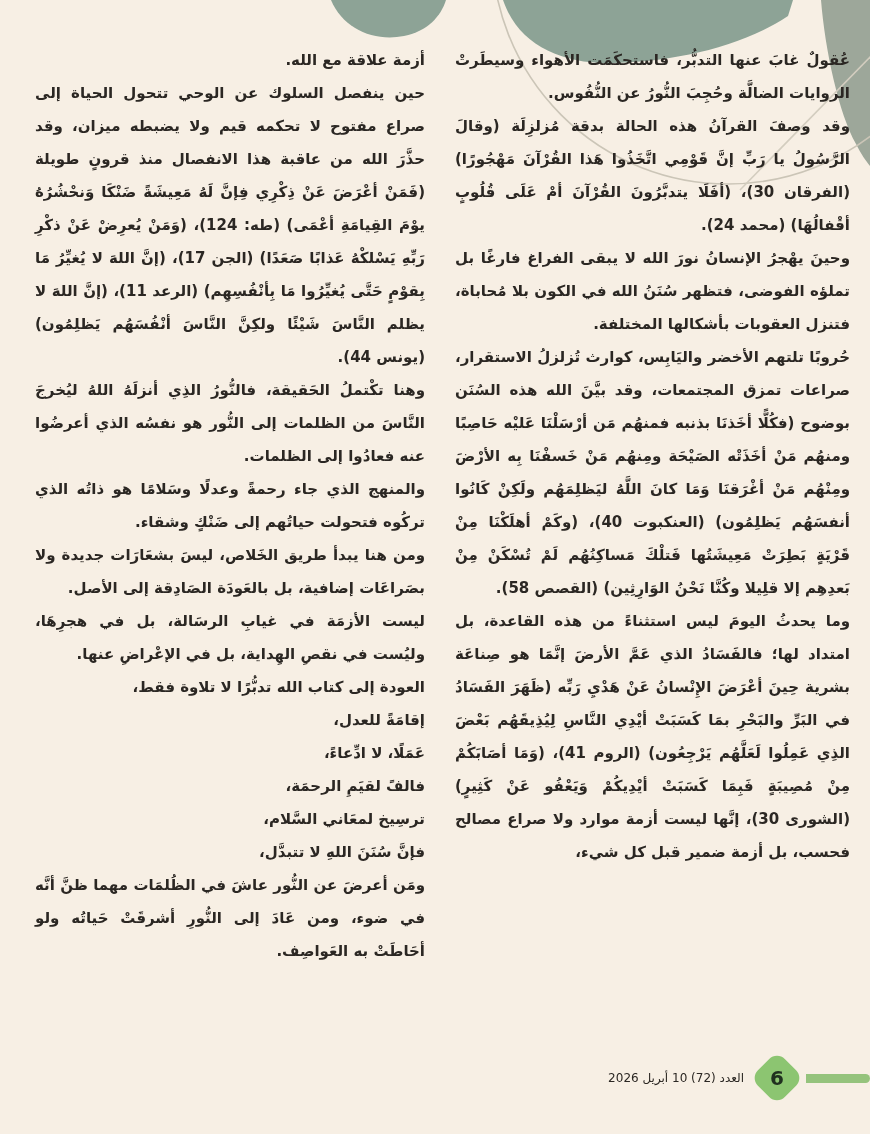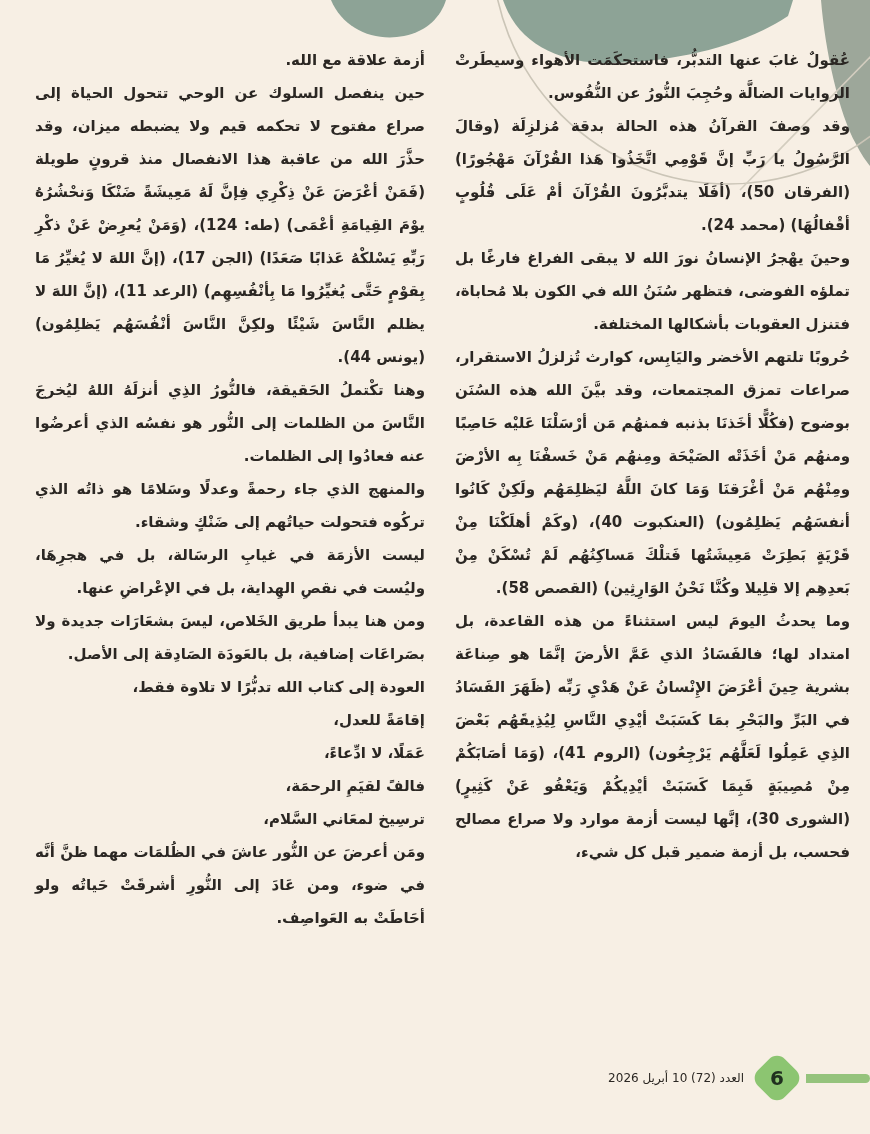--- a/index.html
+++ b/index.html
@@ -65,37 +65,38 @@
     <path d="M331,0 C343,29 374,42 404,36 C428,31 441,16 446,0 Z" fill="#8da396"></path>
 
     <circle cx="728" cy="-52" r="236" fill="none" stroke="#cbc5b7" stroke-width="1.6"></circle>
 
     <line x1="918" y1="8" x2="740" y2="190" stroke="#d3cdbf" stroke-width="1.6"></line>
   </svg>
 
   <main class="columns">
     <section class="col col-right">
       <p>عُقولٌ غابَ عنها التدبُّر، فاستحكَمَت الأهواء وسيطَرتْ الروايات الضالَّة وحُجِبَ النُّورُ عن النُّفُوس.</p>
-      <p>وقد وصفَ القرآنُ هذه الحالة بدقة مُزلزِلَة (وقالَ الرَّسُولُ يا رَبِّ إنَّ قَوْمِي اتَّخَذُوا هَذا القُرْآنَ مَهْجُورًا) (الفرقان 50)، (أفَلَا يتدبَّرُونَ القُرْآنَ أمْ عَلَى قُلُوبٍ أقْفالُهَا) (محمد 24).</p>
+      <p>وقد وصفَ القرآنُ هذه الحالة بدقة مُزلزِلَة (وقالَ الرَّسُولُ يا رَبِّ إنَّ قَوْمِي اتَّخَذُوا هَذا القُرْآنَ مَهْجُورًا) (الفرقان 30)، (أفَلَا يتدبَّرُونَ القُرْآنَ أمْ عَلَى قُلُوبٍ أقْفالُهَا) (محمد 24).</p>
       <p>وحينَ يهْجرُ الإنسانُ نورَ الله لا يبقى الفراغ فارغًا بل تملؤه الفوضى، فتظهر سُنَنُ الله في الكون بلا مُحاباة، فتنزل العقوبات بأشكالها المختلفة.</p>
       <p>حُروبًا تلتهم الأخضر واليَابِس، كوارث تُزلزلُ الاستقرار، صراعات تمزق المجتمعات، وقد بيَّنَ الله هذه السُنَن بوضوح (فكُلًّا أخَذنَا بذنبه فمنهُم مَن أرْسَلْنَا عَليْه حَاصِبًا ومنهُم مَنْ أخَذَتْه الصَيْحَة ومِنهُم مَنْ خَسفْنَا بِه الأرْضَ ومِنْهُم مَنْ أغْرَقنَا وَمَا كانَ اللَّهُ ليَظلِمَهُم ولَكِنْ كَانُوا أنفسَهُم يَظلِمُون) (العنكبوت 40)، (وكَمْ أهلَكْنَا مِنْ قَرْيَةٍ بَطِرَتْ مَعِيشَتُها فَتلْكَ مَساكِنُهُم لَمْ تُسْكَنْ مِنْ بَعدِهِم إلا قلِيلا وكُنَّا نَحْنُ الوَارِثِين) (القصص 58).</p>
       <p>وما يحدثُ اليومَ ليس استثناءً من هذه القاعدة، بل امتداد لها؛ فالفَسَادُ الذي عَمَّ الأرضَ إنَّمَا هو صِناعَة بشرية حِينَ أعْرَضَ الإِنْسانُ عَنْ هَدْيِ رَبِّه (ظَهَرَ الفَسَادُ في البَرِّ والبَحْرِ بمَا كَسَبَتْ أيْدِي النَّاسِ لِيُذِيقَهُم بَعْضَ الذِي عَمِلُوا لَعَلَّهُم يَرْجِعُون) (الروم 41)، (وَمَا أصَابَكُمْ مِنْ مُصِيبَةٍ فَبِمَا كَسَبَتْ أيْدِيكُمْ وَيَعْفُو عَنْ كَثِيرٍ) (الشورى 30)، إنَّها ليست أزمة موارد ولا صراع مصالح فحسب، بل أزمة ضمير قبل كل شيء،</p>
     </section>
     <section class="col col-left">
       <p>أزمة علاقة مع الله.</p>
       <p>حين ينفصل السلوك عن الوحي تتحول الحياة إلى صراع مفتوح لا تحكمه قيم ولا يضبطه ميزان، وقد حذَّرَ الله من عاقبة هذا الانفصال منذ قرونٍ طويلة (فَمَنْ أعْرَضَ عَنْ ذِكْرِي فِإنَّ لَهُ مَعِيشَةً ضَنْكَا وَنحْشُرُهُ يوْمَ القِيامَةِ أعْمَى) (طه: 124)، (وَمَنْ يُعرِضْ عَنْ ذكْرِ رَبِّهِ يَسْلكْهُ عَذابًا صَعَدًا) (الجن 17)، (إنَّ اللهَ لا يُغيِّرُ مَا بِقوْمٍ حَتَّى يُغيِّرُوا مَا بِأنْفُسِهِم) (الرعد 11)، (إنَّ اللهَ لا يظلم النَّاسَ شَيْئًا ولكِنَّ النَّاسَ أنْفُسَهُم يَظلِمُون) (يونس 44).</p>
       <p>وهنا تكْتملُ الحَقيقة، فالنُّورُ الذِي أنزلَهُ اللهُ ليُخرجَ النَّاسَ من الظلمات إلى النُّور هو نفسُه الذي أعرضُوا عنه فعادُوا إلى الظلمات.</p>
       <p>والمنهج الذي جاء رحمةً وعدلًا وسَلامًا هو ذاتُه الذي تركُوه فتحولت حياتُهم إلى ضَنْكٍ وشقاء.</p>
+      <p>ومن هنا يبدأ طريق الخَلاص، ليسَ بشعَارَات جديدة ولا بصَراعَات إضافية، بل بالعَودَة الصَادِقة إلى الأصل.</p>
       <p>ليست الأزمَة في غيابِ الرسَالة، بل في هجرِهَا، وليُست في نقصِ الهِداية، بل في الإعْراضِ عنها.</p>
-      <p>ومن هنا يبدأ طريق الخَلاص، ليسَ بشعَارَات جديدة ولا بصَراعَات إضافية، بل بالعَودَة الصَادِقة إلى الأصل.</p>
       <p class="line">العودة إلى كتاب الله تدبُّرًا لا تلاوة فقط،</p>
       <p class="line">إقامَةً للعدل،</p>
       <p class="line">عَمَلًا، لا ادِّعاءً،</p>
       <p class="line">فالفً لقيَمِ الرحمَة،</p>
       <p class="line">ترسِيخ لمعَاني السَّلام،</p>
+      <p class="line">فإنَّ سُنَنَ اللهِ لا تتبدَّل،</p>
       <p>ومَن أعرضَ عن النُّور عاشَ في الظُلمَات مهما ظنَّ أنَّه في ضوء، ومن عَادَ إلى النُّورِ أشرقَتْ حَياتُه ولو أحَاطَتْ به العَواصِف.</p>
     </section>
   </main>
 
   <footer class="footer">
     <span class="footer-bar"></span>
     <span class="page-badge">
       <span>6</span>
     </span>
     <span class="issue-line">العدد (72) 10 أبريل 2026</span>

